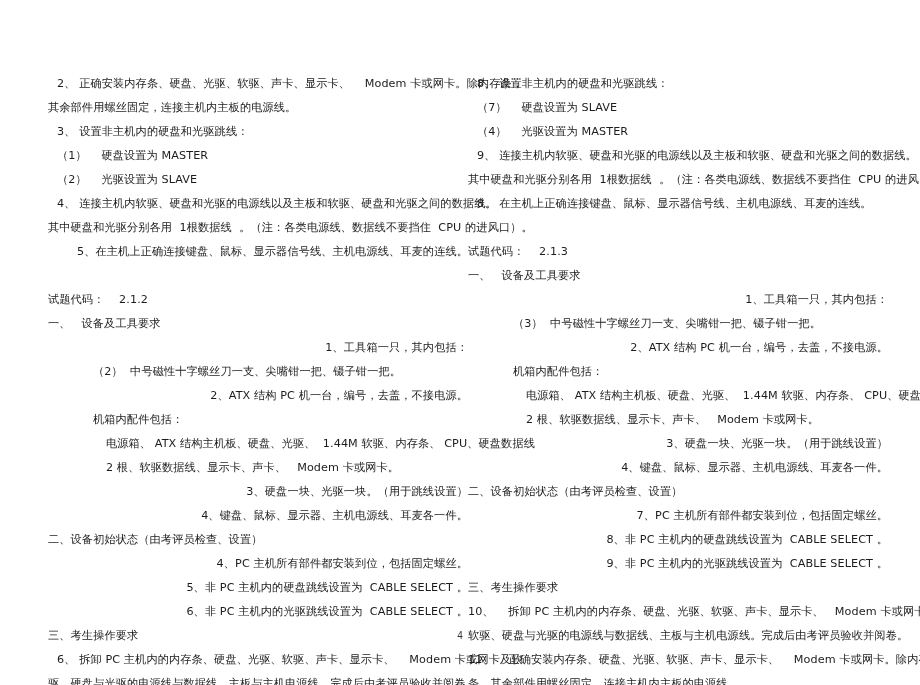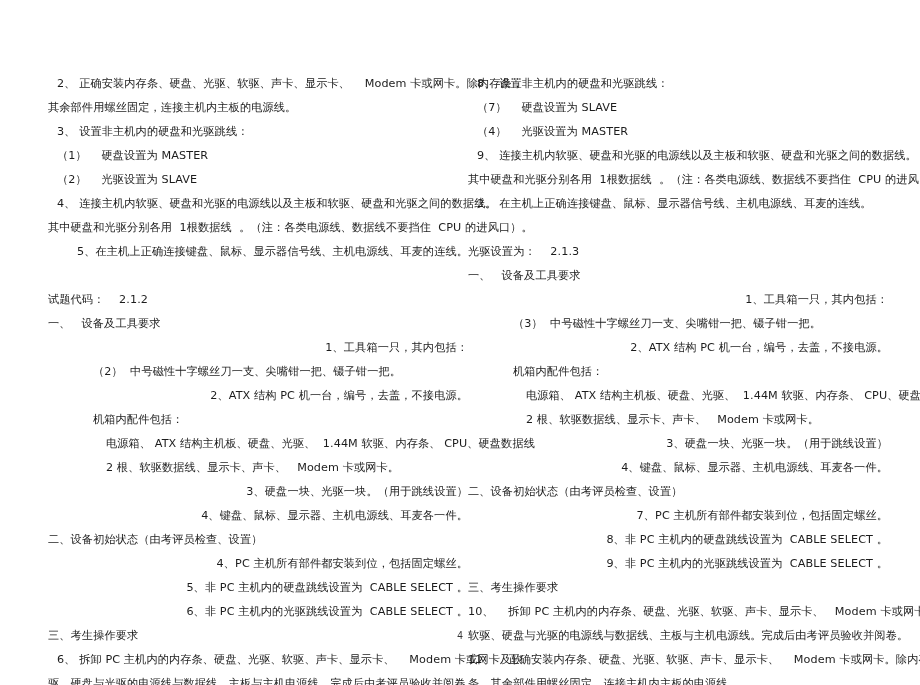--- a/index.html
+++ b/index.html
@@ -101,23 +101,23 @@
         <div class="line i1">6、 拆卸 PC 主机内的内存条、硬盘、光驱、软驱、声卡、显示卡、    Modem 卡或网卡及软</div>
         <div class="line i0">驱、硬盘与光驱的电源线与数据线、主板与主机电源线。完成后由考评员验收并阅卷。</div>
       </div>
 
     <div class="col col-right" id="right-col">
         <div class="line i1">8、 设置非主机内的硬盘和光驱跳线：</div>
         <div class="line i1">（7）    硬盘设置为 SLAVE</div>
         <div class="line i1">（4）    光驱设置为 MASTER</div>
         <div class="line i1">9、 连接主机内软驱、硬盘和光驱的电源线以及主板和软驱、硬盘和光驱之间的数据线。</div>
         <div class="line i0">其中硬盘和光驱分别各用  1根数据线  。（注：各类电源线、数据线不要挡住  CPU 的进风口）。</div>
-        <div class="line i1">2、 在主机上正确连接键盘、鼠标、显示器信号线、主机电源线、耳麦的连线。</div>
+        <div class="line i1">8、 在主机上正确连接键盘、鼠标、显示器信号线、主机电源线、耳麦的连线。</div>
         <div class="line i0 blank"></div>
-        <div class="line i0">光驱设置为：    2.1.3</div>
+        <div class="line i0">试题代码：    2.1.3</div>
         <div class="line i0">一、   设备及工具要求</div>
         <div class="line i2">1、工具箱一只，其内包括：</div>
         <div class="line i4">（3）  中号磁性十字螺丝刀一支、尖嘴钳一把、镊子钳一把。</div>
         <div class="line i2">2、ATX 结构 PC 机一台，编号，去盖，不接电源。</div>
         <div class="line i4">机箱内配件包括：</div>
         <div class="line i5">电源箱、 ATX 结构主机板、硬盘、光驱、  1.44M 软驱、内存条、 CPU、硬盘数据线</div>
         <div class="line i5">2 根、软驱数据线、显示卡、声卡、   Modem 卡或网卡。</div>
         <div class="line i2">3、硬盘一块、光驱一块。（用于跳线设置）</div>
         <div class="line i2">4、键盘、鼠标、显示器、主机电源线、耳麦各一件。</div>
         <div class="line i0">二、设备初始状态（由考评员检查、设置）</div>

